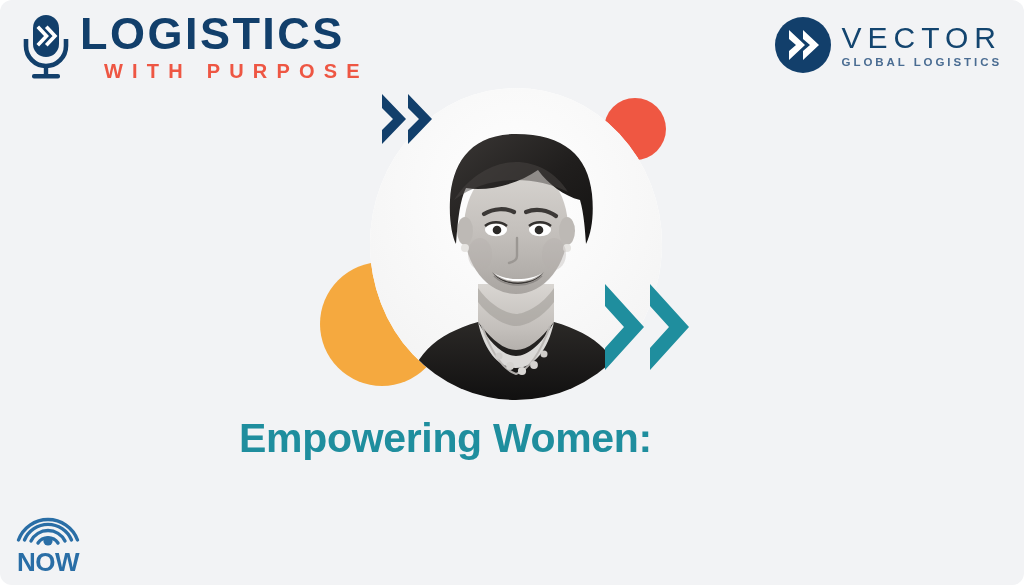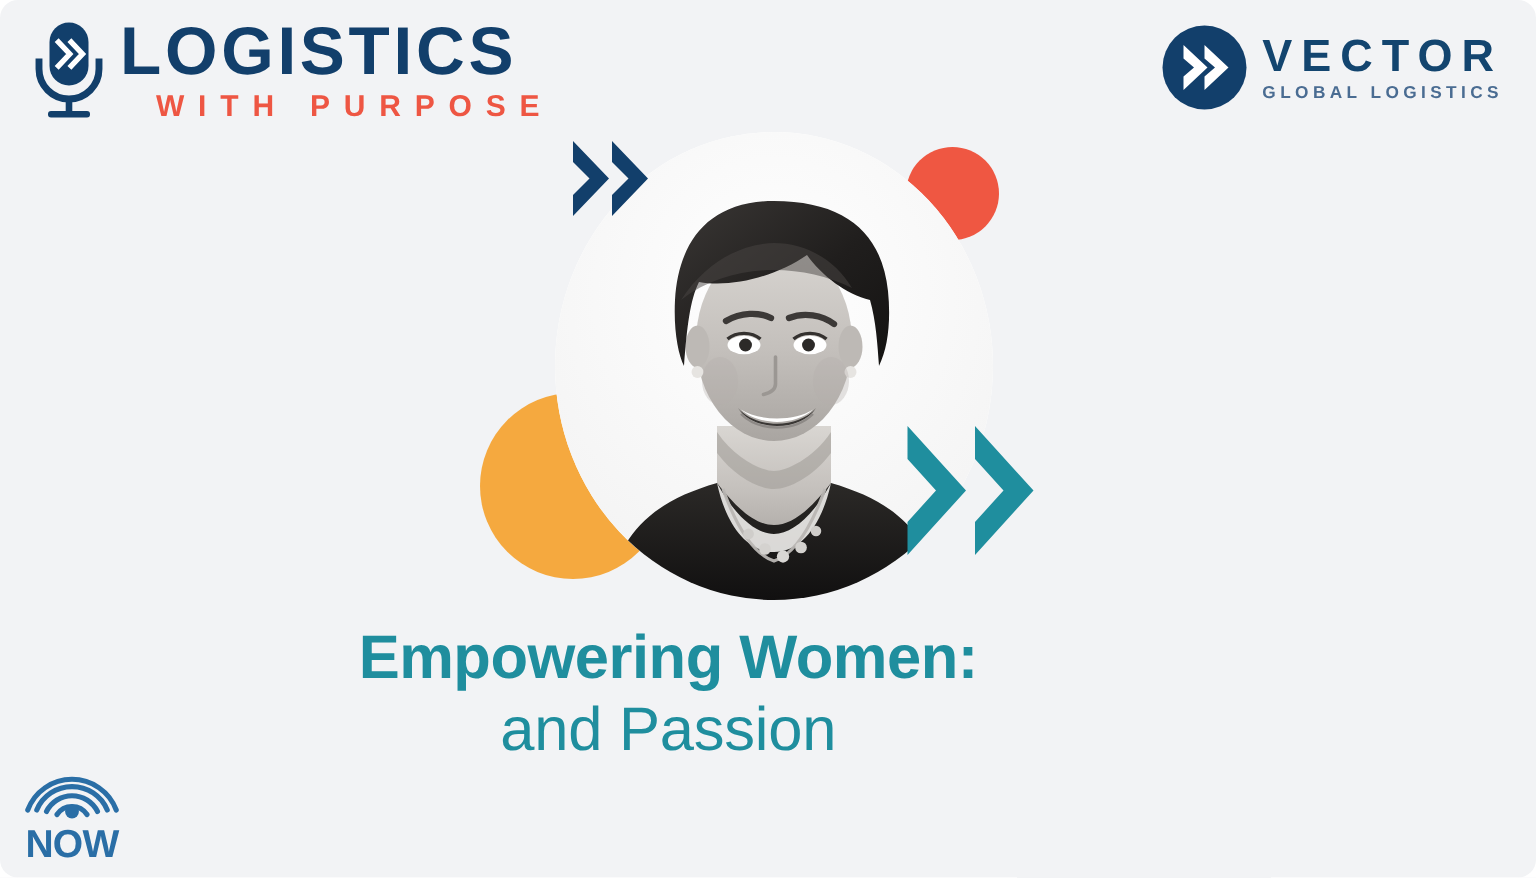--- a/index.html
+++ b/index.html
@@ -73,21 +73,21 @@
     height: 58px;
     flex: 0 0 auto;
   }
   .vector-words {
     margin-left: 10px;
     display: flex;
     flex-direction: column;
   }
   .vector-name {
     font-size: 30px;
-    font-weight: 700;
+    font-weight: 400;
     color: #13456f;
     letter-spacing: 0.2em;
     line-height: 1.05;
     white-space: nowrap;
   }
   .vector-tag {
     font-size: 11.5px;
     font-weight: 700;
     color: #4a6c92;
     letter-spacing: 0.255em;
@@ -300,21 +300,20 @@
     </svg>
 
     <svg class="chevron-teal" viewBox="0 0 98 98">
       <path d="M5 6 L44 49 L5 92 L5 70 L24 49 L5 28 Z" fill="#1f8e9e"></path>
       <path d="M50 6 L89 49 L50 92 L50 70 L69 49 L50 28 Z" fill="#1f8e9e"></path>
     </svg>
   </div>
 
   <div class="episode-title">
     <span class="title-line-1">Empowering Women:</span>
-    <span class="title-line-3">and Passion</span>
   </div>
 
   <svg class="now-badge" viewBox="0 0 72 70">
     <g fill="none" stroke="#2a6ea6" stroke-width="3.4" stroke-linecap="round">
       <path d="M26 36 a12 12 0 0 1 20 0"></path>
       <path d="M19 34 a19 19 0 0 1 34 0"></path>
       <path d="M12.5 33 a25.5 25.5 0 0 1 47 0"></path>
       <path d="M6.5 33 a31.5 31.5 0 0 1 59 0"></path>
     </g>
     <circle cx="36" cy="34" r="4.6" fill="#2a6ea6"></circle>

